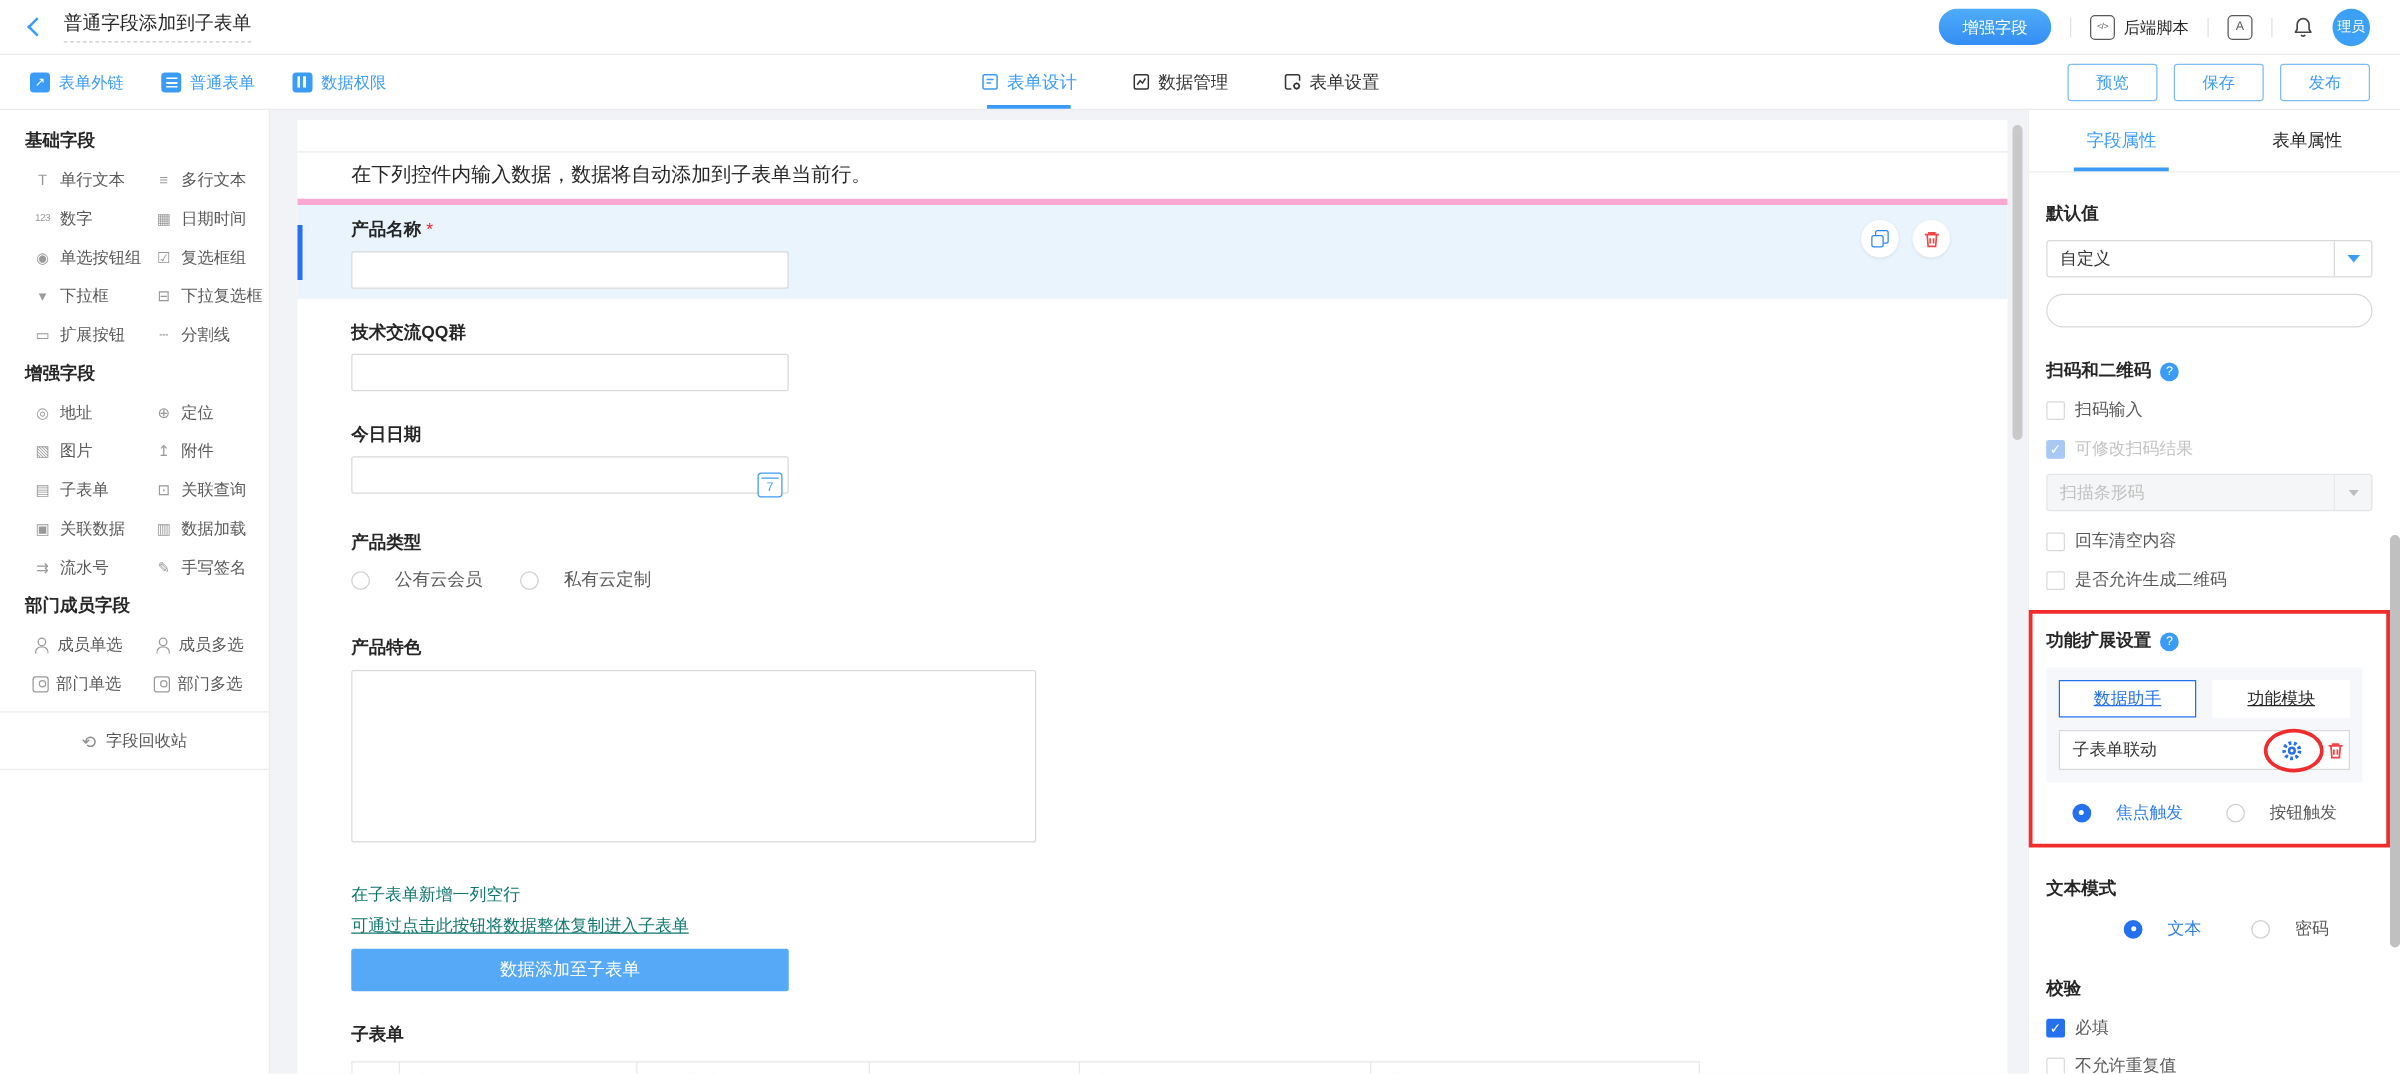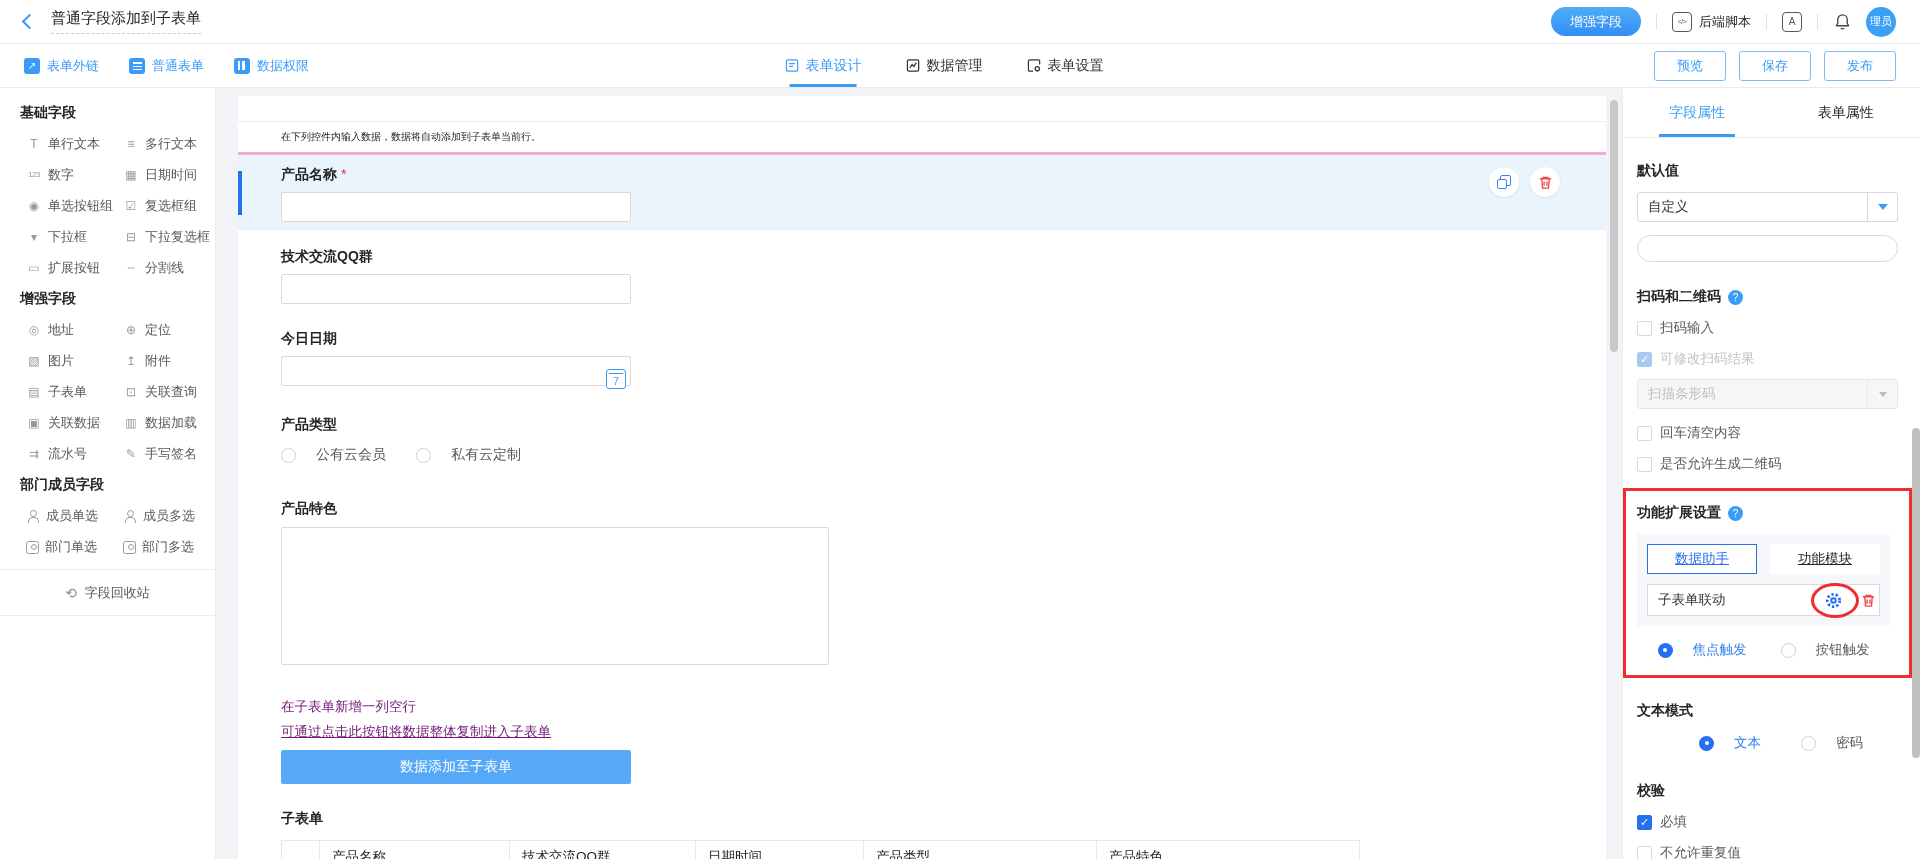--- a/index.html
+++ b/index.html
@@ -69,21 +69,21 @@
     border:1px solid #9a9a9a; border-radius:50%; }
   .sb-divider { border-top:1px solid #ebebeb; }
   .recycle-row { height:45px; display:flex; align-items:center; justify-content:center; gap:8px;
     font-size:13px; color:#595959; cursor:pointer; }
   .recycle-ic { color:#8c8c8c; font-size:14px; }
 
   
   .canvas-wrap { flex:1; background:#f1f3f6; padding:8px 16px 0 22px; position:relative; }
   .canvas-card { background:#fff; height:780px; }
   .card-top { height:26px; border-bottom:1px solid #ececec; }
-  .instruction { padding:8px 43px; font-size:10px; color:#262626; border-bottom:3px solid #f9a8d4; }
+  .instruction { padding:8px 43px; font-size:16px; color:#262626; border-bottom:5px solid #f9a8d4; }
   .sel-field { position:relative; background:#e9f4fd; padding:11px 43px 8px; }
   .sel-accent { position:absolute; left:0; top:16px; width:4px; height:44px; background:#2470ee; }
   .f-label { font-size:14px; font-weight:bold; color:#262626; }
   .req { color:#f5222d; margin-left:4px; font-weight:normal; }
   .t-input { width:350px; height:30px; border:1px solid #d9d9d9; border-radius:2px; background:#fff;
     margin-top:8px; display:block; outline:none; padding:0 8px; font-size:13px; }
   .sel-actions { position:absolute; right:46px; top:12px; display:flex; gap:11px; }
   .act-circle { width:30px; height:30px; border-radius:50%; background:#fff; display:flex;
     align-items:center; justify-content:center; cursor:pointer; box-shadow:0 1px 3px rgba(0,0,0,0.08); }
   .ic-copy { position:relative; width:14px; height:14px; }
@@ -99,21 +99,21 @@
   .cal-ic::before { content:""; position:absolute; top:3px; left:2px; right:2px; height:1.4px; background:#3b9cf8; }
   .radio-row { display:flex; gap:30px; margin-top:12px; }
   .radio { display:flex; align-items:center; gap:20px; font-size:14px; color:#595959; cursor:pointer; }
   .rc { width:15px; height:15px; border-radius:50%; border:1.3px solid #cfcfcf; background:#fff; flex:none; }
   .rc.sel { border:none; background:#2470ee; position:relative; }
   .rc.sel::after { content:""; position:absolute; left:5.5px; top:5.5px; width:4px; height:4px;
     border-radius:50%; background:#fff; }
   .radio.sel-label { color:#2d7ff0; }
   .textarea { width:548px; height:138px; border:1px solid #d9d9d9; border-radius:2px; margin-top:9px;
     resize:none; outline:none; display:block; }
-  .helper-line { font-size:13.5px; color:#701a75; }
+  .helper-line { font-size:13.5px; color:#0f766e; }
   .add-btn { width:350px; height:34px; background:#55a9f6; color:#fff; font-size:14px; border:none;
     border-radius:2px; margin-top:9px; display:flex; align-items:center; justify-content:center; cursor:pointer; }
   .subform-table { border-collapse:collapse; margin-top:12px; table-layout:fixed; }
   .subform-table th, .subform-table td { border:1px solid #e8e8e8; }
   .subform-table th { height:33px; font-size:13.5px; font-weight:normal; color:#262626;
     text-align:left; padding-left:12px; background:#fff; }
   .canvas-scrollbar { position:absolute; right:4px; top:12px; width:8px; height:252px;
     background:#c9c9c9; border-radius:4px; cursor:pointer; }
 
   

